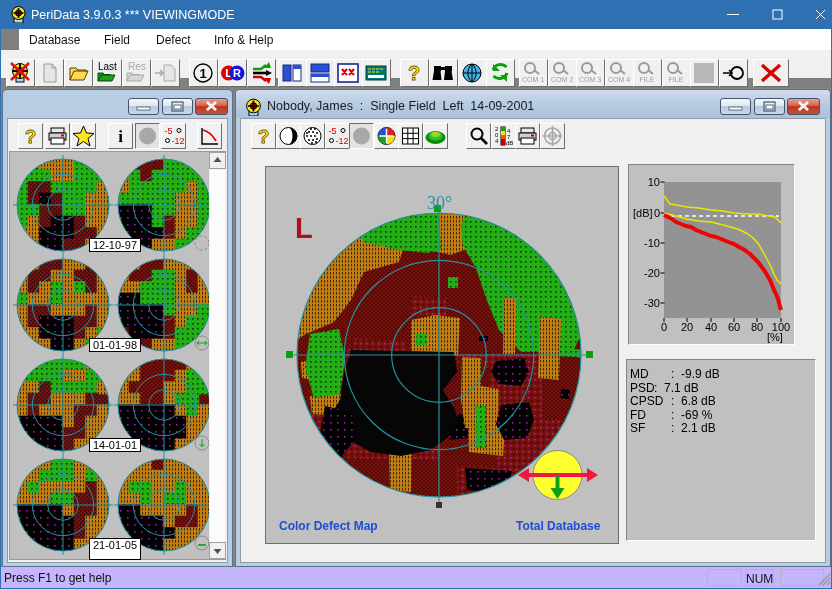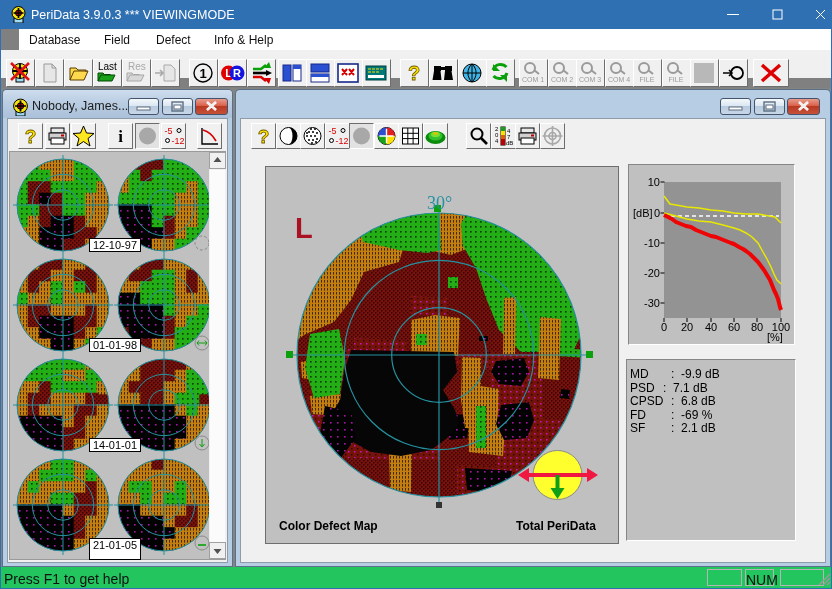--- a/index.html
+++ b/index.html
@@ -9,21 +9,21 @@
 
   
   #titlebar { left:0; top:0; width:832px; height:29px; background:#2e70b2; color:#fff; }
   #titlebar .ttext { position:absolute; left:31px; top:7.5px; font-size:12.5px; }
   #menubar { left:19px; top:29px; width:830px; height:21px; background:#fff; color:#111; font-size:12px; }
   #menubar span { position:absolute; top:4px; }
   #toolbar { left:1px; top:50px; width:830px; height:28px; background:#f0f0f0; }
   .tbtn { position:absolute; top:9px; width:29px; height:28px; background:#f0f0f0;
           border-top:1px solid #fff; border-left:1px solid #fff;
           border-right:1px solid #6d6d6d; border-bottom:1px solid #6d6d6d; }
-  #statusbar { left:1px; top:567px; width:830px; height:21px; background:#22c55e; font-size:14px; color:#111; }
+  #statusbar { left:1px; top:567px; width:830px; height:21px; background:#c4b5fd; font-size:12px; color:#111; }
   #appborder { left:0; top:0; width:832px; height:589px; border:1px solid #2e70b2; pointer-events:none; z-index:99; }
 
   
   .cwin { position:absolute; border-radius:4px 4px 0 0;
           background:#b7cde4;
           box-shadow:0 0 0 1px #5a7188; }
   .ctitle { background:linear-gradient(#cfddee 0%, #b9cde2 45%, #abc1da 100%); border-radius:4px 4px 0 0; }
   .ctitle { position:absolute; left:0; top:0; right:0; height:28px; font-size:12.5px; color:#1c1c1c; }
   .cbody { position:absolute; background:#f0f0f0; box-shadow:0 0 0 1px #8e9caa; }
   .wbtn { position:absolute; top:8px; height:17px; border-radius:3px; border:1px solid #43536b;
@@ -34,21 +34,21 @@
           border-top:1px solid #fff; border-left:1px solid #fff;
           border-right:1px solid #6d6d6d; border-bottom:1px solid #6d6d6d; }
   .sbtn.pressed { background:#e2e2e2; border-top:1px solid #6d6d6d; border-left:1px solid #6d6d6d;
                   border-right:1px solid #fff; border-bottom:1px solid #fff; }
 
   .panel3d { position:absolute; background:#c0c0c0;
              border-top:1px solid #868686; border-left:1px solid #868686;
              border-bottom:1px solid #fff; border-right:1px solid #fff; }
   .datebox { position:absolute; background:#fff; border:1px solid #000; font-size:11px;
              text-align:center; color:#000; line-height:12px; }
-  .teal { color:#000000; font-weight:bold; font-size:12px; }
+  .teal { color:#1d4ed8; font-weight:bold; font-size:12px; }
 </style>
 </head>
 <body>
 <svg width="0" height="0" style="position:absolute">
 <defs>
 <pattern id="pg" width="5" height="5" patternUnits="userSpaceOnUse">
   <rect width="5" height="5" fill="#24ae16"></rect>
         <rect x="1" y="1" width="1.6" height="1.6" fill="#063a02"></rect>
 </pattern>
 <pattern id="po" width="3" height="4" patternUnits="userSpaceOnUse">
@@ -217,29 +217,20 @@
         <circle cx="17" cy="13" r="6" fill="none" stroke="#000" stroke-width="1.8"></circle>
       </svg></div>
 <div class="tbtn" style="left:752px;width:36px"><svg width="34" height="26" viewBox="0 0 34 26">
         <path d="M8,5 L26,21 M26,5 L8,21" stroke="#dd0000" stroke-width="3.4"></path>
       </svg></div>
 </div>
 
 <div id="mdi" class="abs" style="left:1px;top:88px;width:830px;height:479px;background:#848484"></div>
 
 <div class="cwin" id="lwin" style="left:3px;top:90px;width:229px;height:476px;">
-  <div class="ctitle">
-    <svg class="abs" style="left:9px;top:8px" width="17" height="18" viewBox="0 0 17 18">
-      <rect x="4" y="13" width="9" height="5" fill="#9fdcf2" stroke="#000"></rect>
-      <circle cx="8.5" cy="8" r="6.9" fill="#f4e211" stroke="#000"></circle>
-      <circle cx="8.5" cy="8" r="3.2" fill="#d90000" stroke="#000"></circle>
-      <path d="M8.5 2.5v11M3 8h11" stroke="#000" stroke-width="1.7"></path>
-    </svg>
-    <span class="abs" style="left:29px;top:9px;font-size:12.5px">Nobody, James...</span>
-  </div>
   <div class="wbtn" style="left:125px;width:31px"><svg width="29" height="15">
         <rect x="8" y="8" width="13" height="3" fill="#fff" stroke="#5d6d80"></rect>
       </svg></div>
   <div class="wbtn" style="left:158.5px;width:31px"><svg width="29" height="15">
         <rect x="9" y="3" width="11" height="9" fill="none" stroke="#5d6d80" stroke-width="1.4"></rect>
         <rect x="11" y="6" width="7" height="4" fill="#fff" stroke="#5d6d80"></rect>
       </svg></div>
   <div class="wbtn close" style="left:192px;width:33px"><svg width="31" height="15">
         <path d="M11 3l9 8M20 3l-9 8" stroke="#fff" stroke-width="2.6"></path>
         <path d="M11 3l9 8M20 3l-9 8" stroke="#eee" stroke-width="1.4"></path>
@@ -928,20 +919,29 @@
       <div class="abs" style="left:0;top:390px;width:17px;height:17px;background:#f0f0f0;border:1px solid #a0a0a0">
         <svg width="15" height="15">
             <path d="M7.5 11l-4-5h8z" fill="#505050"></path>
           </svg></div>
       <div class="abs" style="left:1px;top:18px;width:15px;height:372px;background:#fbfbfb"></div>
     </div>
   </div>
 </div>
 
 <div class="cwin" id="mwin" style="left:236px;top:90px;width:594px;height:476px;">
+  <div class="ctitle">
+    <svg class="abs" style="left:9px;top:8px" width="17" height="18" viewBox="0 0 17 18">
+      <rect x="4" y="13" width="9" height="5" fill="#9fdcf2" stroke="#000"></rect>
+      <circle cx="8.5" cy="8" r="6.9" fill="#f4e211" stroke="#000"></circle>
+      <circle cx="8.5" cy="8" r="3.2" fill="#d90000" stroke="#000"></circle>
+      <path d="M8.5 2.5v11M3 8h11" stroke="#000" stroke-width="1.7"></path>
+    </svg>
+    <span class="abs" style="left:31px;top:9px">Nobody, James&nbsp; :&nbsp; Single Field&nbsp; Left&nbsp; 14-09-2001</span>
+  </div>
   <div class="wbtn" style="left:484px;width:31px"><svg width="29" height="15">
         <rect x="8" y="8" width="13" height="3" fill="#fff" stroke="#5d6d80"></rect>
       </svg></div>
   <div class="wbtn" style="left:517.5px;width:31px"><svg width="29" height="15">
         <rect x="9" y="3" width="11" height="9" fill="none" stroke="#5d6d80" stroke-width="1.4"></rect>
         <rect x="11" y="6" width="7" height="4" fill="#fff" stroke="#5d6d80"></rect>
       </svg></div>
   <div class="wbtn close" style="left:551px;width:33px"><svg width="31" height="15">
         <path d="M11 3l9 8M20 3l-9 8" stroke="#fff" stroke-width="2.6"></path>
         <path d="M11 3l9 8M20 3l-9 8" stroke="#eee" stroke-width="1.4"></path>
@@ -1090,21 +1090,21 @@
 <rect x="437" y="502" width="6" height="6" fill="#333"></rect>
 <text x="428" y="209" font-family="Liberation Serif, serif" font-size="18" fill="#2492a0">30°</text>
 <text x="296" y="238" font-family="Liberation Sans, sans-serif" font-size="29" font-weight="bold" fill="#aa1122">L</text>
 <circle cx="558.5" cy="475" r="24.5" fill="#ffff2e" stroke="#8a8a8a"></circle>
 <path d="M527,475 H591" stroke="#f01840" stroke-width="4"></path>
 <path d="M519,475 l11,-7 v14 Z M599,475 l-11,-7 v14 Z" fill="#f01840"></path>
 <path d="M558.5,475 V491" stroke="#0fa018" stroke-width="4"></path>
 <path d="M558.5,499 l-7,-11 h14 Z" fill="#0fa018"></path>
 </svg>
         <div class="teal abs" style="left:13px;top:352px">Color Defect Map</div>
-        <div class="teal abs" style="left:250px;top:352px">Total PeriData</div>
+        <div class="teal abs" style="left:250px;top:352px">Total Database</div>
       </div>
 
       <div class="panel3d" style="left:386px;top:13px;width:167px;height:181px" id="chartpanel">
           <svg class="abs" style="left:1px;top:1px" width="165" height="179" viewBox="629 165 165 179">
 <rect x="663" y="181" width="117" height="136" fill="#939393"></rect>
 <text x="659" y="185" text-anchor="end" font-size="11" fill="#000">10</text>
 <path d="M659.5,181 h4" stroke="#000" stroke-width="1"></path>
 <text x="659" y="216" text-anchor="end" font-size="11" fill="#000">0</text>
 <path d="M659.5,212 h4" stroke="#000" stroke-width="1"></path>
 <text x="659" y="246" text-anchor="end" font-size="11" fill="#000">-10</text>
@@ -1127,25 +1127,25 @@
 <text x="780" y="330" text-anchor="middle" font-size="11" fill="#000">100</text>
 <path d="M780,317 v4" stroke="#000" stroke-width="1"></path>
 <text x="766" y="340" font-size="11" fill="#000">[%]</text>
 <path d="M663,215 H778" stroke="#fff" stroke-width="1.4" stroke-dasharray="4,3"></path>
 <polyline points="663,195 669,203 675,204 686,206 698,207 710,209 722,210 733,212 745,213 757,213 768,215 774,216 780,222" fill="none" stroke="#e8e800" stroke-width="1.5"></polyline>
 <polyline points="663,212 675,215 686,218 698,220 710,221 722,224 733,227 739,229 745,232 751,236 757,242 762,251 766,258 770,266 773,273 776,279 780,283" fill="none" stroke="#e8e800" stroke-width="1.5"></polyline>
 <polyline points="663,214 667,216 671,218 675,221 680,223 685,225 690,226 695,229 700,231 705,233 710,235 715,236 720,238 725,240 730,242 733,243 738,246 742,248 745,250 749,253 753,257 757,261 760,265 763,269 766,274 769,279 771,284 773,289 775,293 777,298 778,302 779,306 780,309" fill="none" stroke="#ee0404" stroke-width="4" stroke-linejoin="round"></polyline>
 </svg>
         </div>
 
-      <div class="panel3d" style="left:384px;top:208px;width:170px;height:182px;font-size:12px" id="statspanel">
+      <div class="panel3d" style="left:384px;top:208px;width:190px;height:182px;font-size:12px" id="statspanel">
         <div class="abs" style="left:3px;top:7px">MD</div>
           <div class="abs" style="left:44px;top:7px">:&nbsp; -9.9 dB</div>
         <div class="abs" style="left:3px;top:20.5px">PSD</div>
-          <div class="abs" style="left:36px;top:20.5px">:&nbsp; 7.1 dB</div>
+          <div class="abs" style="left:27px;top:20.5px">:&nbsp; 7.1 dB</div>
         <div class="abs" style="left:3px;top:34px">CPSD</div>
           <div class="abs" style="left:44px;top:34px">:&nbsp; 6.8 dB</div>
         <div class="abs" style="left:3px;top:47.5px">FD</div>
           <div class="abs" style="left:44px;top:47.5px">:&nbsp; -69 %</div>
         <div class="abs" style="left:3px;top:61px">SF</div>
           <div class="abs" style="left:44px;top:61px">:&nbsp; 2.1 dB</div>
       </div>
     </div>
   </div>
 </div>

